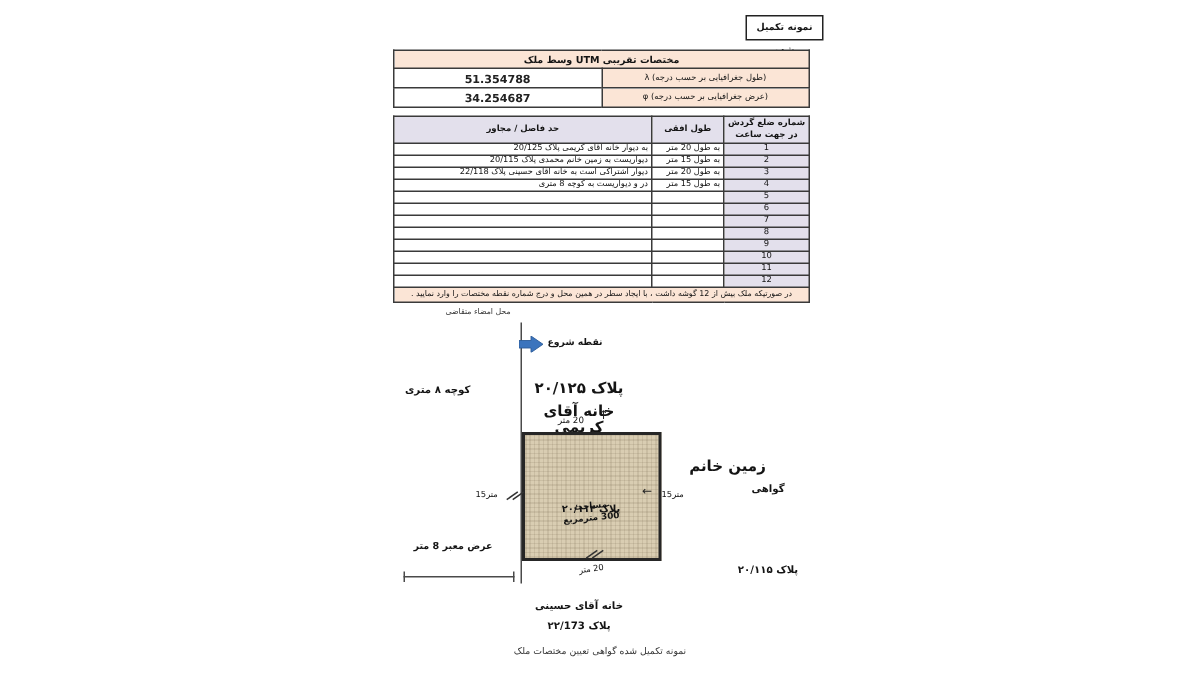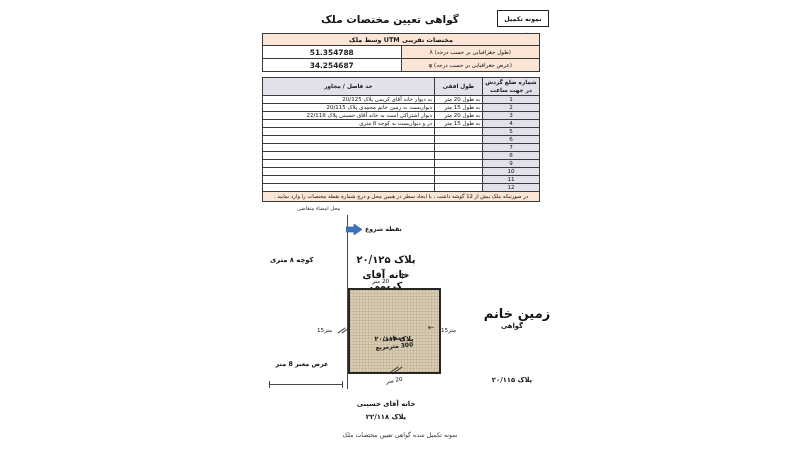--- a/index.html
+++ b/index.html
@@ -48,37 +48,36 @@
              transform:rotate(-5deg);line-height:1.4;}
   #dim-left{left:317px;top:327px;font-size:5.6px;direction:ltr;}
   #dim-right{left:441px;top:327px;font-size:5.6px;direction:ltr;}
   #left-arrow{left:428px;top:323px;font-size:8px;color:#222;}
   .tick span{position:absolute;width:1px;height:9px;background:#333;transform:rotate(55deg);}
   #tick-left{left:341px;top:326px;width:10px;height:10px;}
   #tick-left span:nth-child(2){left:4px;}
   #tick-bottom{left:394px;top:365px;width:10px;height:10px;}
   #tick-bottom span:nth-child(2){left:4px;}
   #dim-bottom{left:386px;top:377px;font-size:5.6px;direction:rtl;transform:rotate(-8deg);}
-  #east-1{left:482px;top:306px;width:70px;text-align:center;font-size:13px;font-weight:bold;direction:rtl;}
+  #east-1{left:450px;top:306px;width:70px;text-align:center;font-size:10px;font-weight:bold;direction:rtl;}
   #east-2{left:477px;top:322px;width:70px;text-align:center;font-size:6.8px;font-weight:bold;direction:rtl;}
   #east-3{left:477px;top:338px;width:70px;text-align:center;font-size:6.8px;font-weight:bold;direction:rtl;margin-top:38px;}
   #passage-label{left:269px;top:360px;width:66px;text-align:center;font-size:6.4px;font-weight:bold;direction:rtl;}
   #passage-line{left:269px;top:384px;width:74px;height:1px;}
   #passage-t1{left:269px;top:381px;width:1px;height:7px;}
   #passage-t2{left:342px;top:381px;width:1px;height:7px;}
   #south-name{left:349px;top:400px;width:74px;text-align:center;font-size:6.8px;font-weight:bold;direction:rtl;}
   #south-plq{left:349px;top:413px;width:74px;text-align:center;font-size:6.8px;font-weight:bold;direction:rtl;}
   #caption{left:290px;top:431px;width:220px;text-align:center;font-size:6.2px;direction:rtl;color:#333;}
 </style>
 </head>
 <body>
 
 <div id="page">
 
-  <div class="abs" id="doc-title">گواهی تعیین مختصات ملک</div>
   <div class="abs" id="sample-badge">نمونه تکمیل شده</div>
 
   <table id="utm-table">
     <tbody>
         <tr>
       <th class="utm-head" colspan="2">مختصات تقریبی UTM وسط ملک</th>
     </tr>
     <tr>
       <td class="utm-label">(طول جغرافیایی بر حسب درجه) λ</td>
       <td class="utm-value">51.354788</td>
@@ -209,16 +208,16 @@
       <span></span>
     </div>
   <div class="abs" id="dim-bottom">20 متر</div>
 
   <div class="abs" id="passage-label">عرض معبر 8 متر</div>
   <div class="abs dline" id="passage-line"></div>
   <div class="abs dline" id="passage-t1"></div>
   <div class="abs dline" id="passage-t2"></div>
 
   <div class="abs" id="south-name">خانه آقای حسینی</div>
-  <div class="abs" id="south-plq">پلاک ۲۲/۱۱۸</div>
+  <div class="abs" id="south-plq">پلاک ۲۲/173</div>
 
   <div class="abs" id="caption">نمونه تکمیل شده گواهی تعیین مختصات ملک</div>
 </div>
 
 </body></html>

